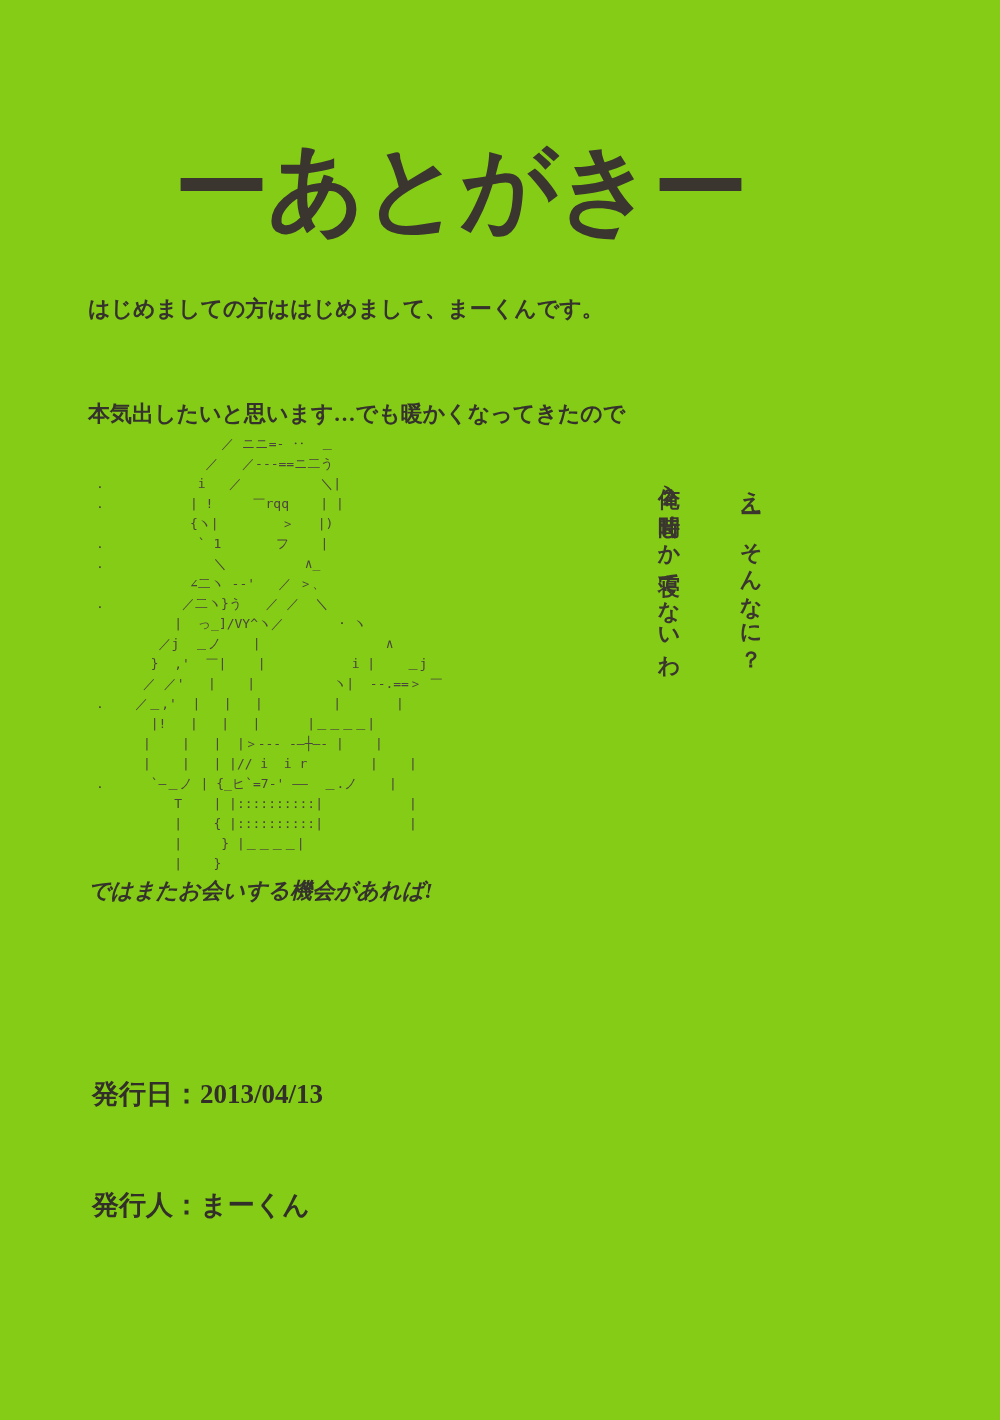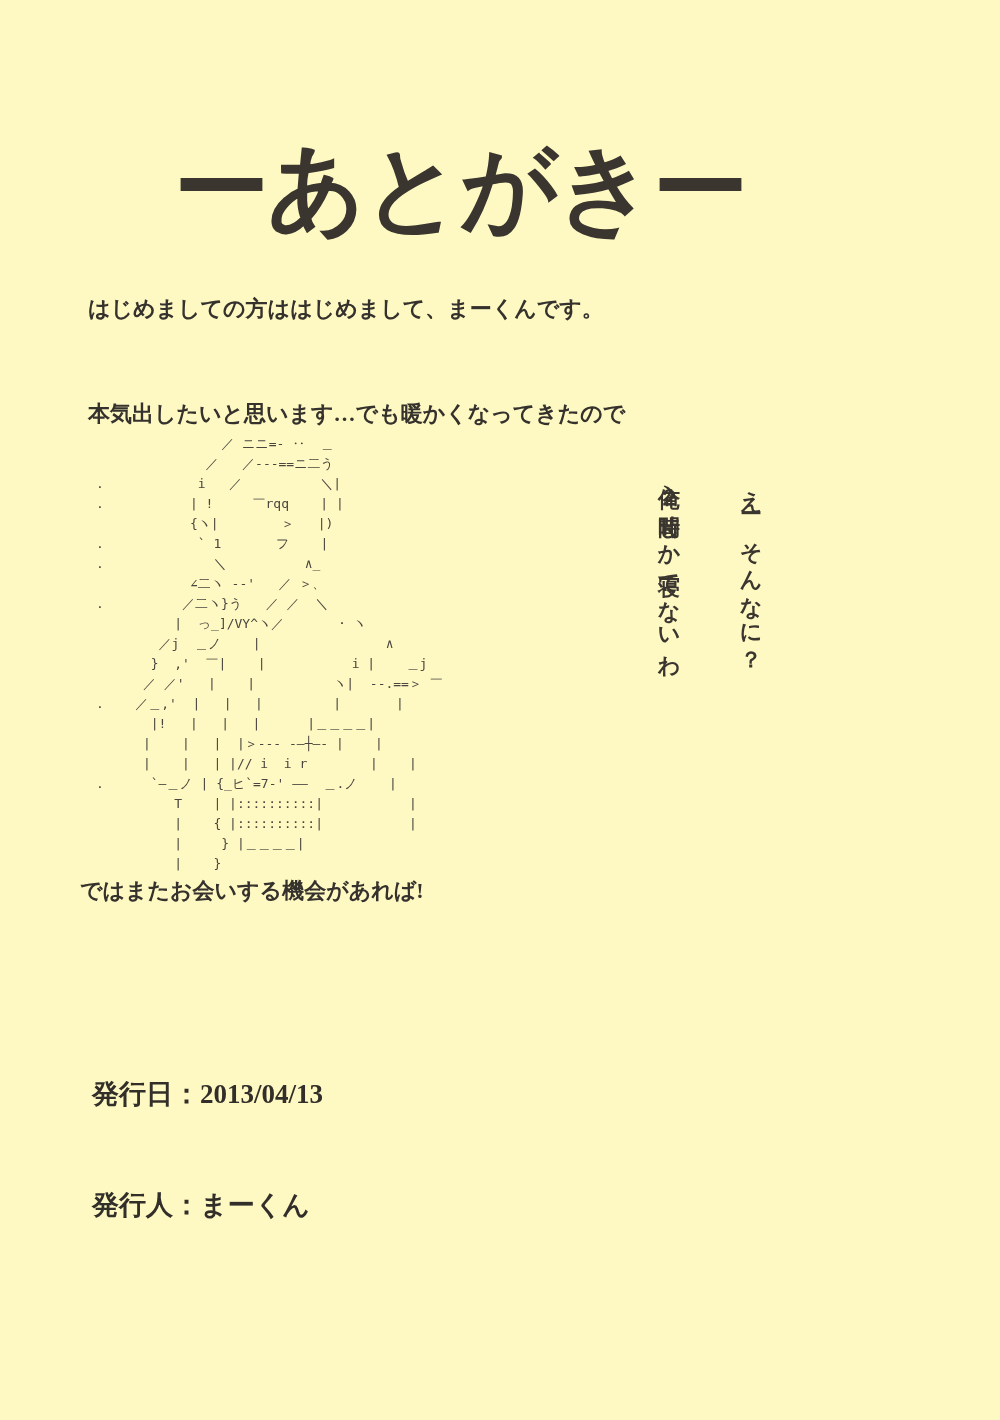--- a/index.html
+++ b/index.html
@@ -10,21 +10,21 @@
     width: 1000px;
     height: 1420px;
     background: #fefefe;
     position: relative;
     overflow: hidden;
     font-family: "Liberation Serif", "DejaVu Serif", serif;
   }
   .page {
     position: absolute;
     inset: 0;
-    background: #fef9c3;
+    background: #84cc16;
   }
   .page-title {
     position: absolute;
     top: 72px;
     left: 0;
     width: 920px;
     text-align: center;
     font-size: 96px;
     font-weight: bold;
     color: #3a352e;
@@ -34,21 +34,21 @@
   .jp-text {
     position: absolute;
     color: #35312c;
     font-weight: bold;
     font-size: 22px;
     line-height: 26px;
     white-space: pre;
   }
   .greeting { left: 88px; top: 296px; text-align: right; }
   .para     { left: 88px; top: 349px; }
-  .closing  { left: 80px; top: 878px; }
+  .closing  { left: 88px; top: 878px; font-style: italic; }
   .ascii-art {
     position: absolute;
     left: 95px;
     top: 433px;
     margin: 1px;
     font-family: "DejaVu Sans Mono", monospace;
     font-size: 13px;
     line-height: 20px;
     color: #4a453e;
     white-space: pre;

